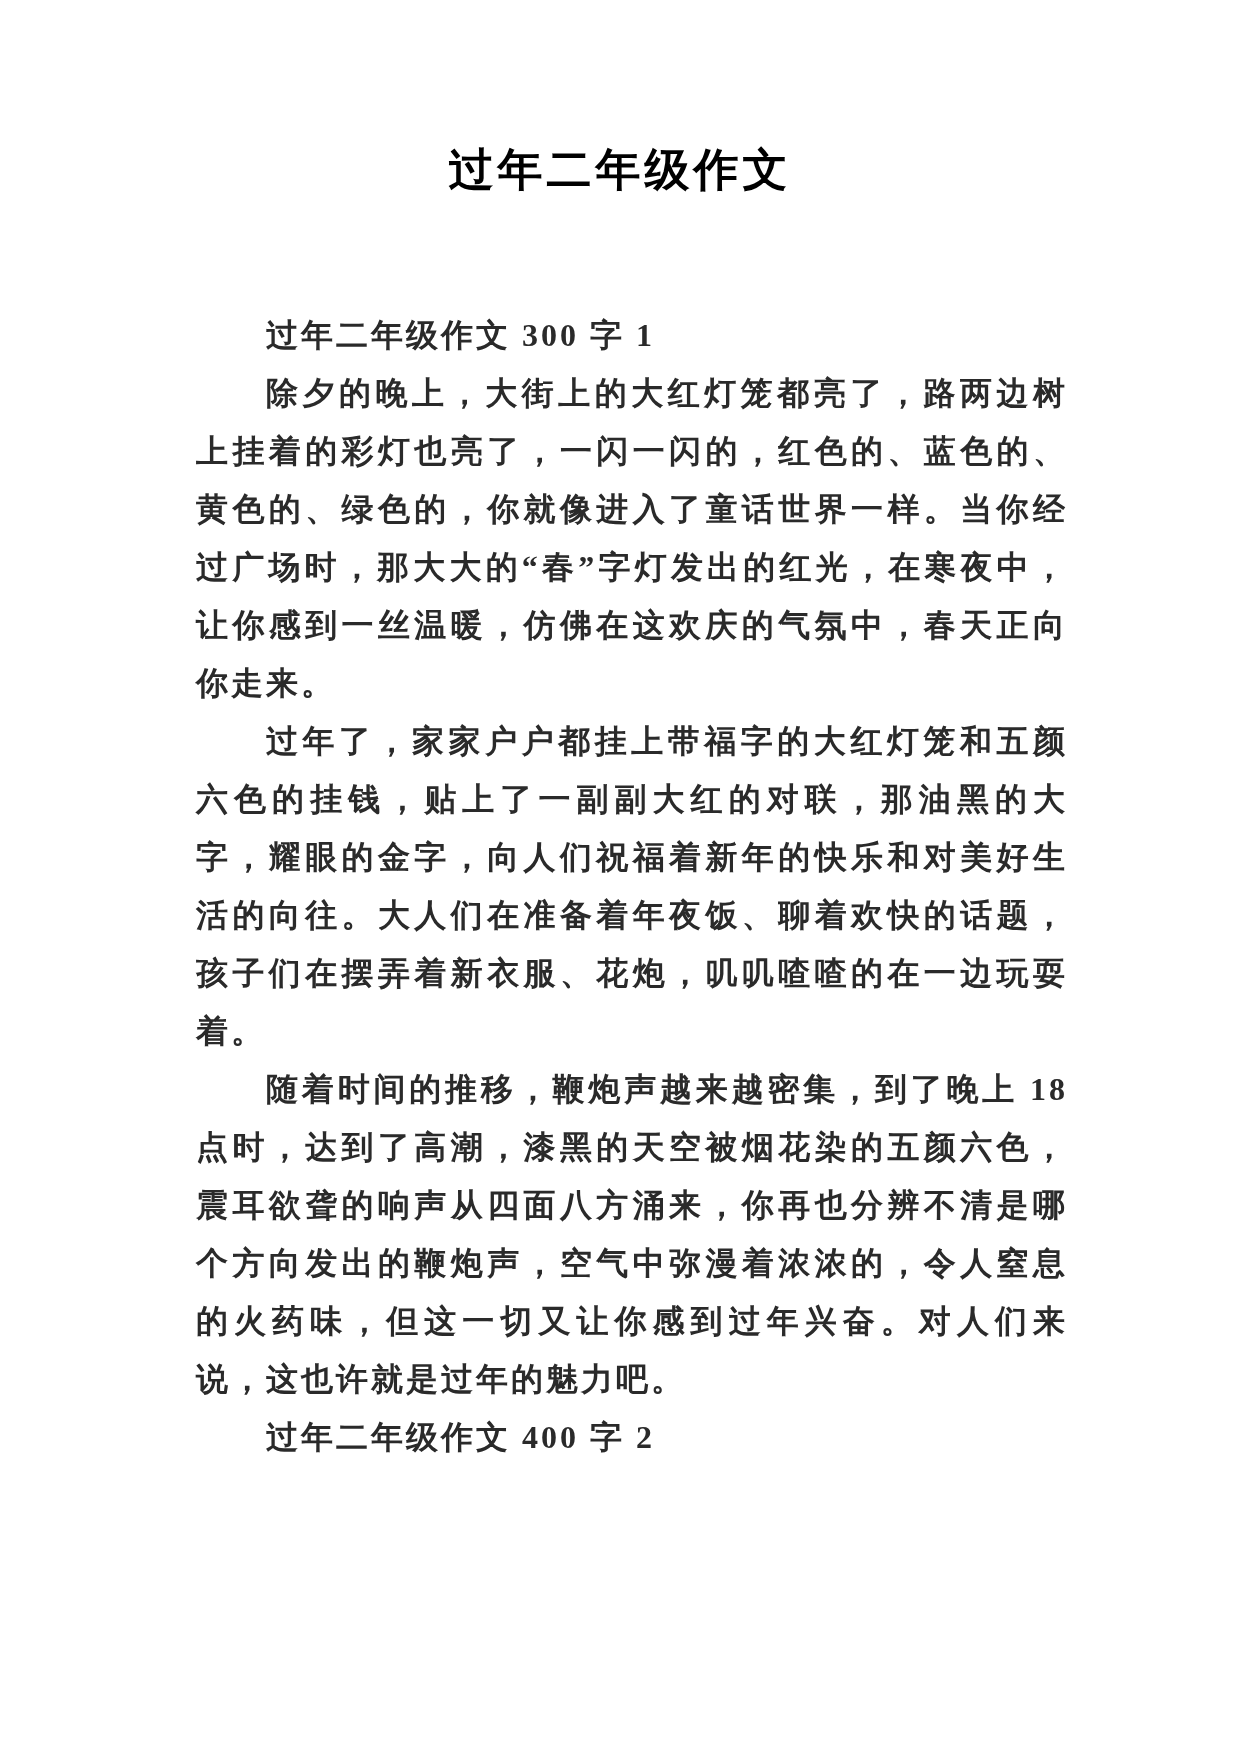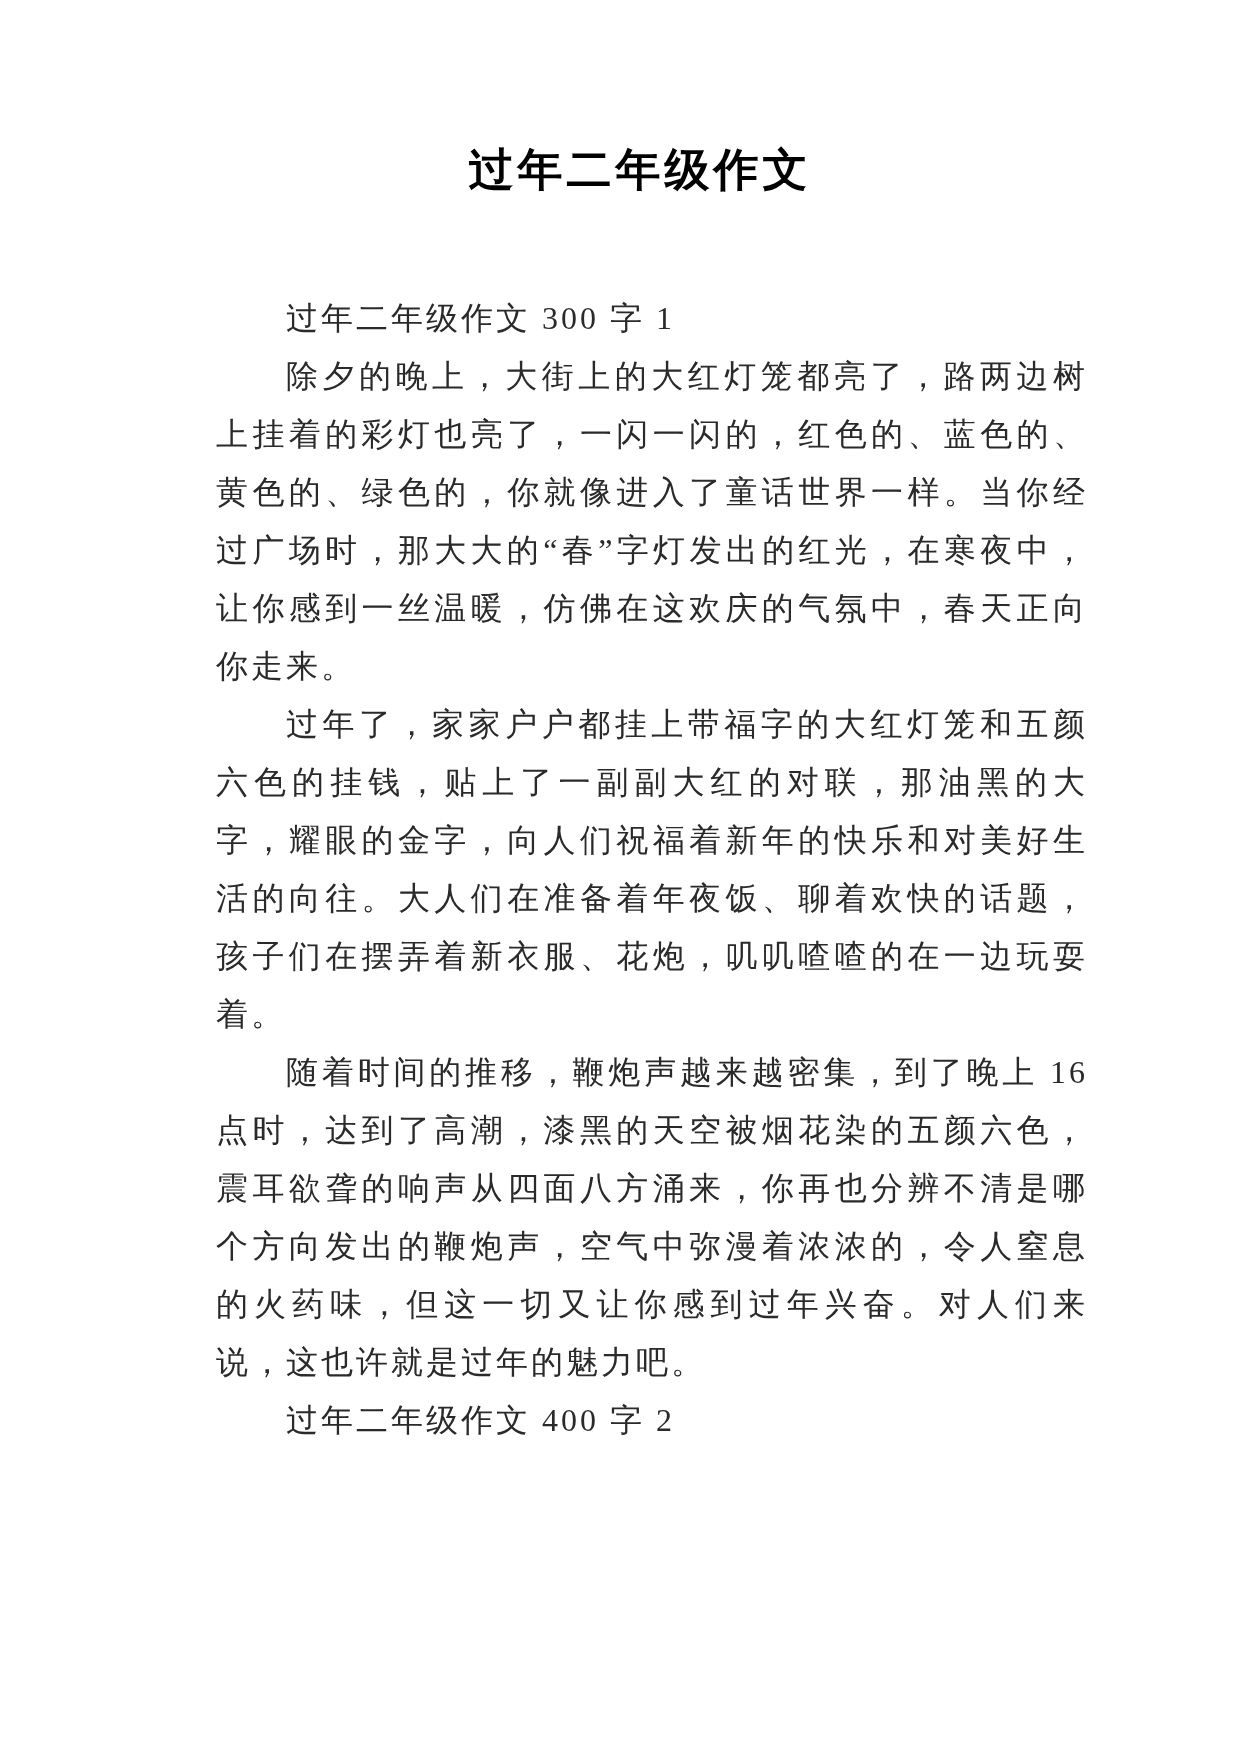--- a/index.html
+++ b/index.html
@@ -7,62 +7,62 @@
     padding: 0;
     background: #ffffff;
   }
   .page {
     position: relative;
     width: 1201px;
     height: 1754px;
     background: #ffffff;
     overflow: hidden;
     font-family: "Liberation Serif", serif;
-    margin-left: 20px;
   }
   .doc-title {
     position: absolute;
     top: 138px;
     left: 184px;
     width: 872px;
     margin: 0;
     text-align: center;
     font-family: "DejaVu Serif", serif;
     font-weight: bold;
     font-size: 45px;
     line-height: 64px;
     letter-spacing: 4px;
     color: #000000;
     white-space: nowrap;
   }
   .doc-body {
     position: absolute;
-    top: 289px;
+    top: 306px;
     left: 196px;
     width: 872px;
     font-family: "Liberation Serif", serif;
     font-size: 32px;
     line-height: 58px;
     letter-spacing: 3px;
     color: #2a2a2a;
     text-align: justify;
+    font-weight: bold;
   }
   .doc-body p {
     margin: 0;
     padding: 0;
     text-indent: 70px;
     word-break: normal;
   }
 </style>
 </head>
 <body>
 
 <div class="page">
   <h1 class="doc-title">过年二年级作文</h1>
 
   <div class="doc-body">
     <p>过年二年级作文 300 字 1</p>
     <p>除夕的晚上，大街上的大红灯笼都亮了，路两边树上挂着的彩灯也亮了，一闪一闪的，红色的、蓝色的、黄色的、绿色的，你就像进入了童话世界一样。当你经过广场时，那大大的“春”字灯发出的红光，在寒夜中，让你感到一丝温暖，仿佛在这欢庆的气氛中，春天正向你走来。</p>
     <p>过年了，家家户户都挂上带福字的大红灯笼和五颜六色的挂钱，贴上了一副副大红的对联，那油黑的大字，耀眼的金字，向人们祝福着新年的快乐和对美好生活的向往。大人们在准备着年夜饭、聊着欢快的话题，孩子们在摆弄着新衣服、花炮，叽叽喳喳的在一边玩耍着。</p>
-    <p>随着时间的推移，鞭炮声越来越密集，到了晚上 16 点时，达到了高潮，漆黑的天空被烟花染的五颜六色，震耳欲聋的响声从四面八方涌来，你再也分辨不清是哪个方向发出的鞭炮声，空气中弥漫着浓浓的，令人窒息的火药味，但这一切又让你感到过年兴奋。对人们来说，这也许就是过年的魅力吧。</p>
+    <p>随着时间的推移，鞭炮声越来越密集，到了晚上 18 点时，达到了高潮，漆黑的天空被烟花染的五颜六色，震耳欲聋的响声从四面八方涌来，你再也分辨不清是哪个方向发出的鞭炮声，空气中弥漫着浓浓的，令人窒息的火药味，但这一切又让你感到过年兴奋。对人们来说，这也许就是过年的魅力吧。</p>
     <p>过年二年级作文 400 字 2</p>
   </div>
 </div>
 
 </body></html>

